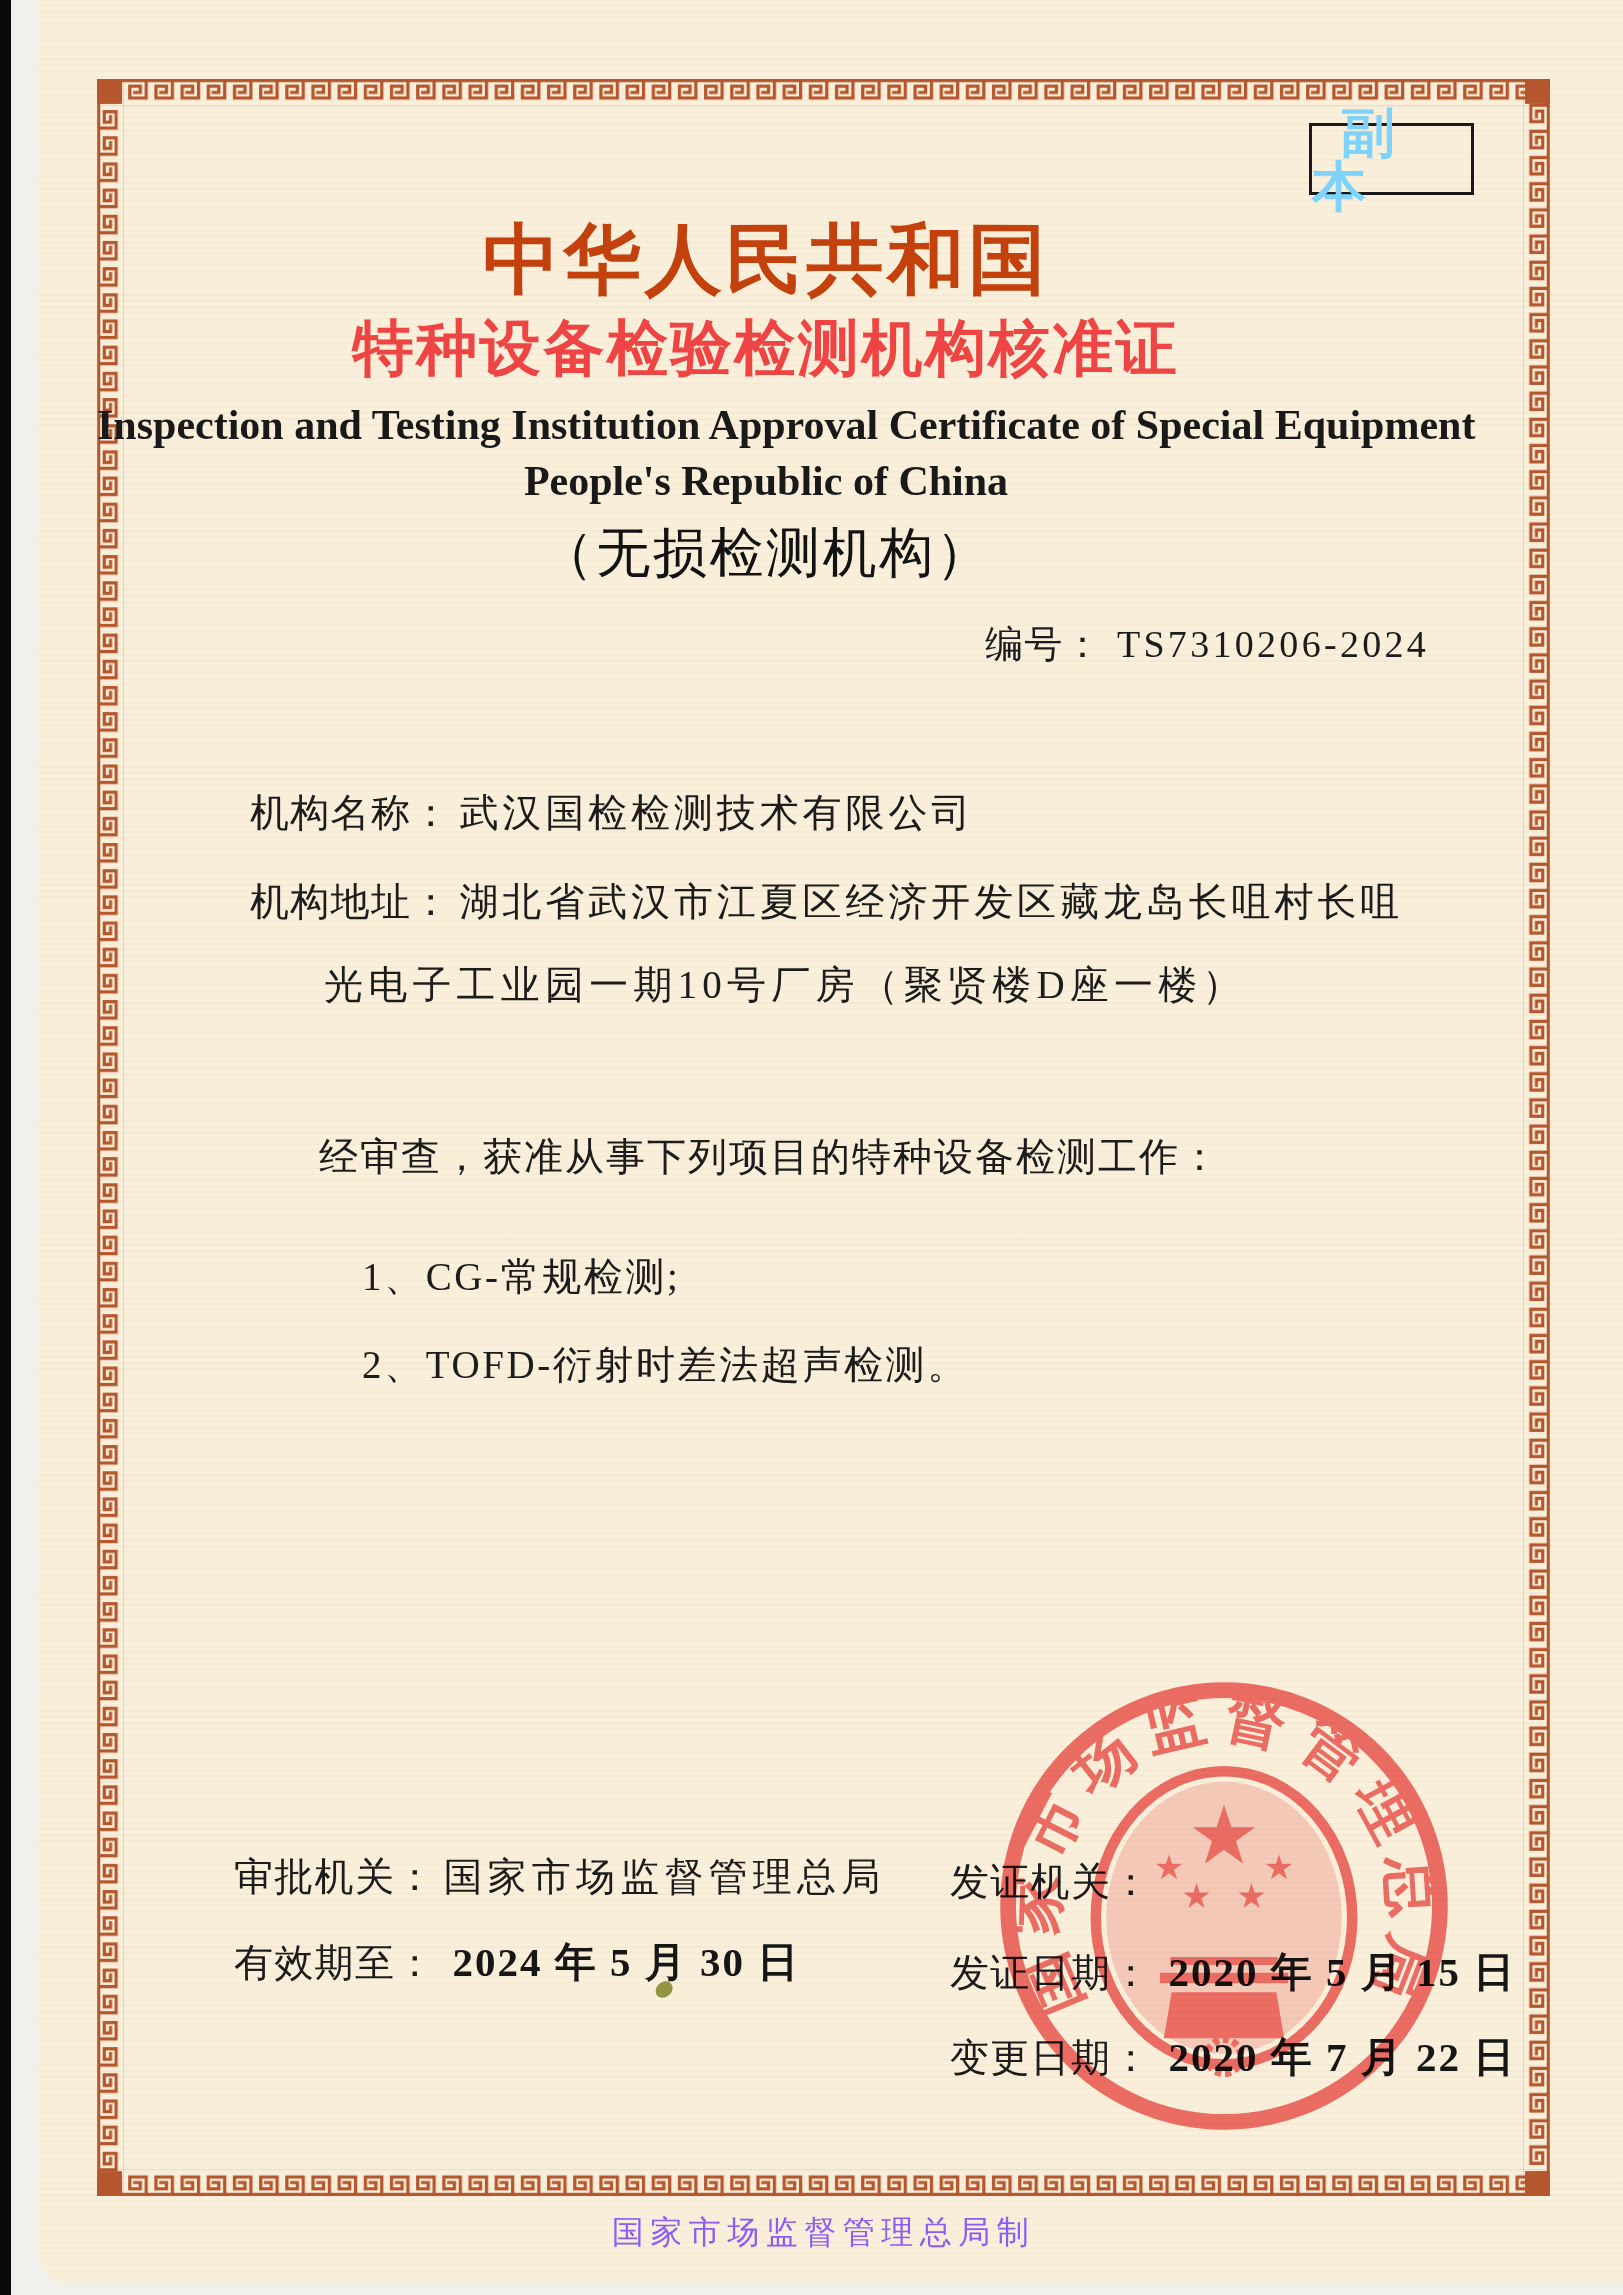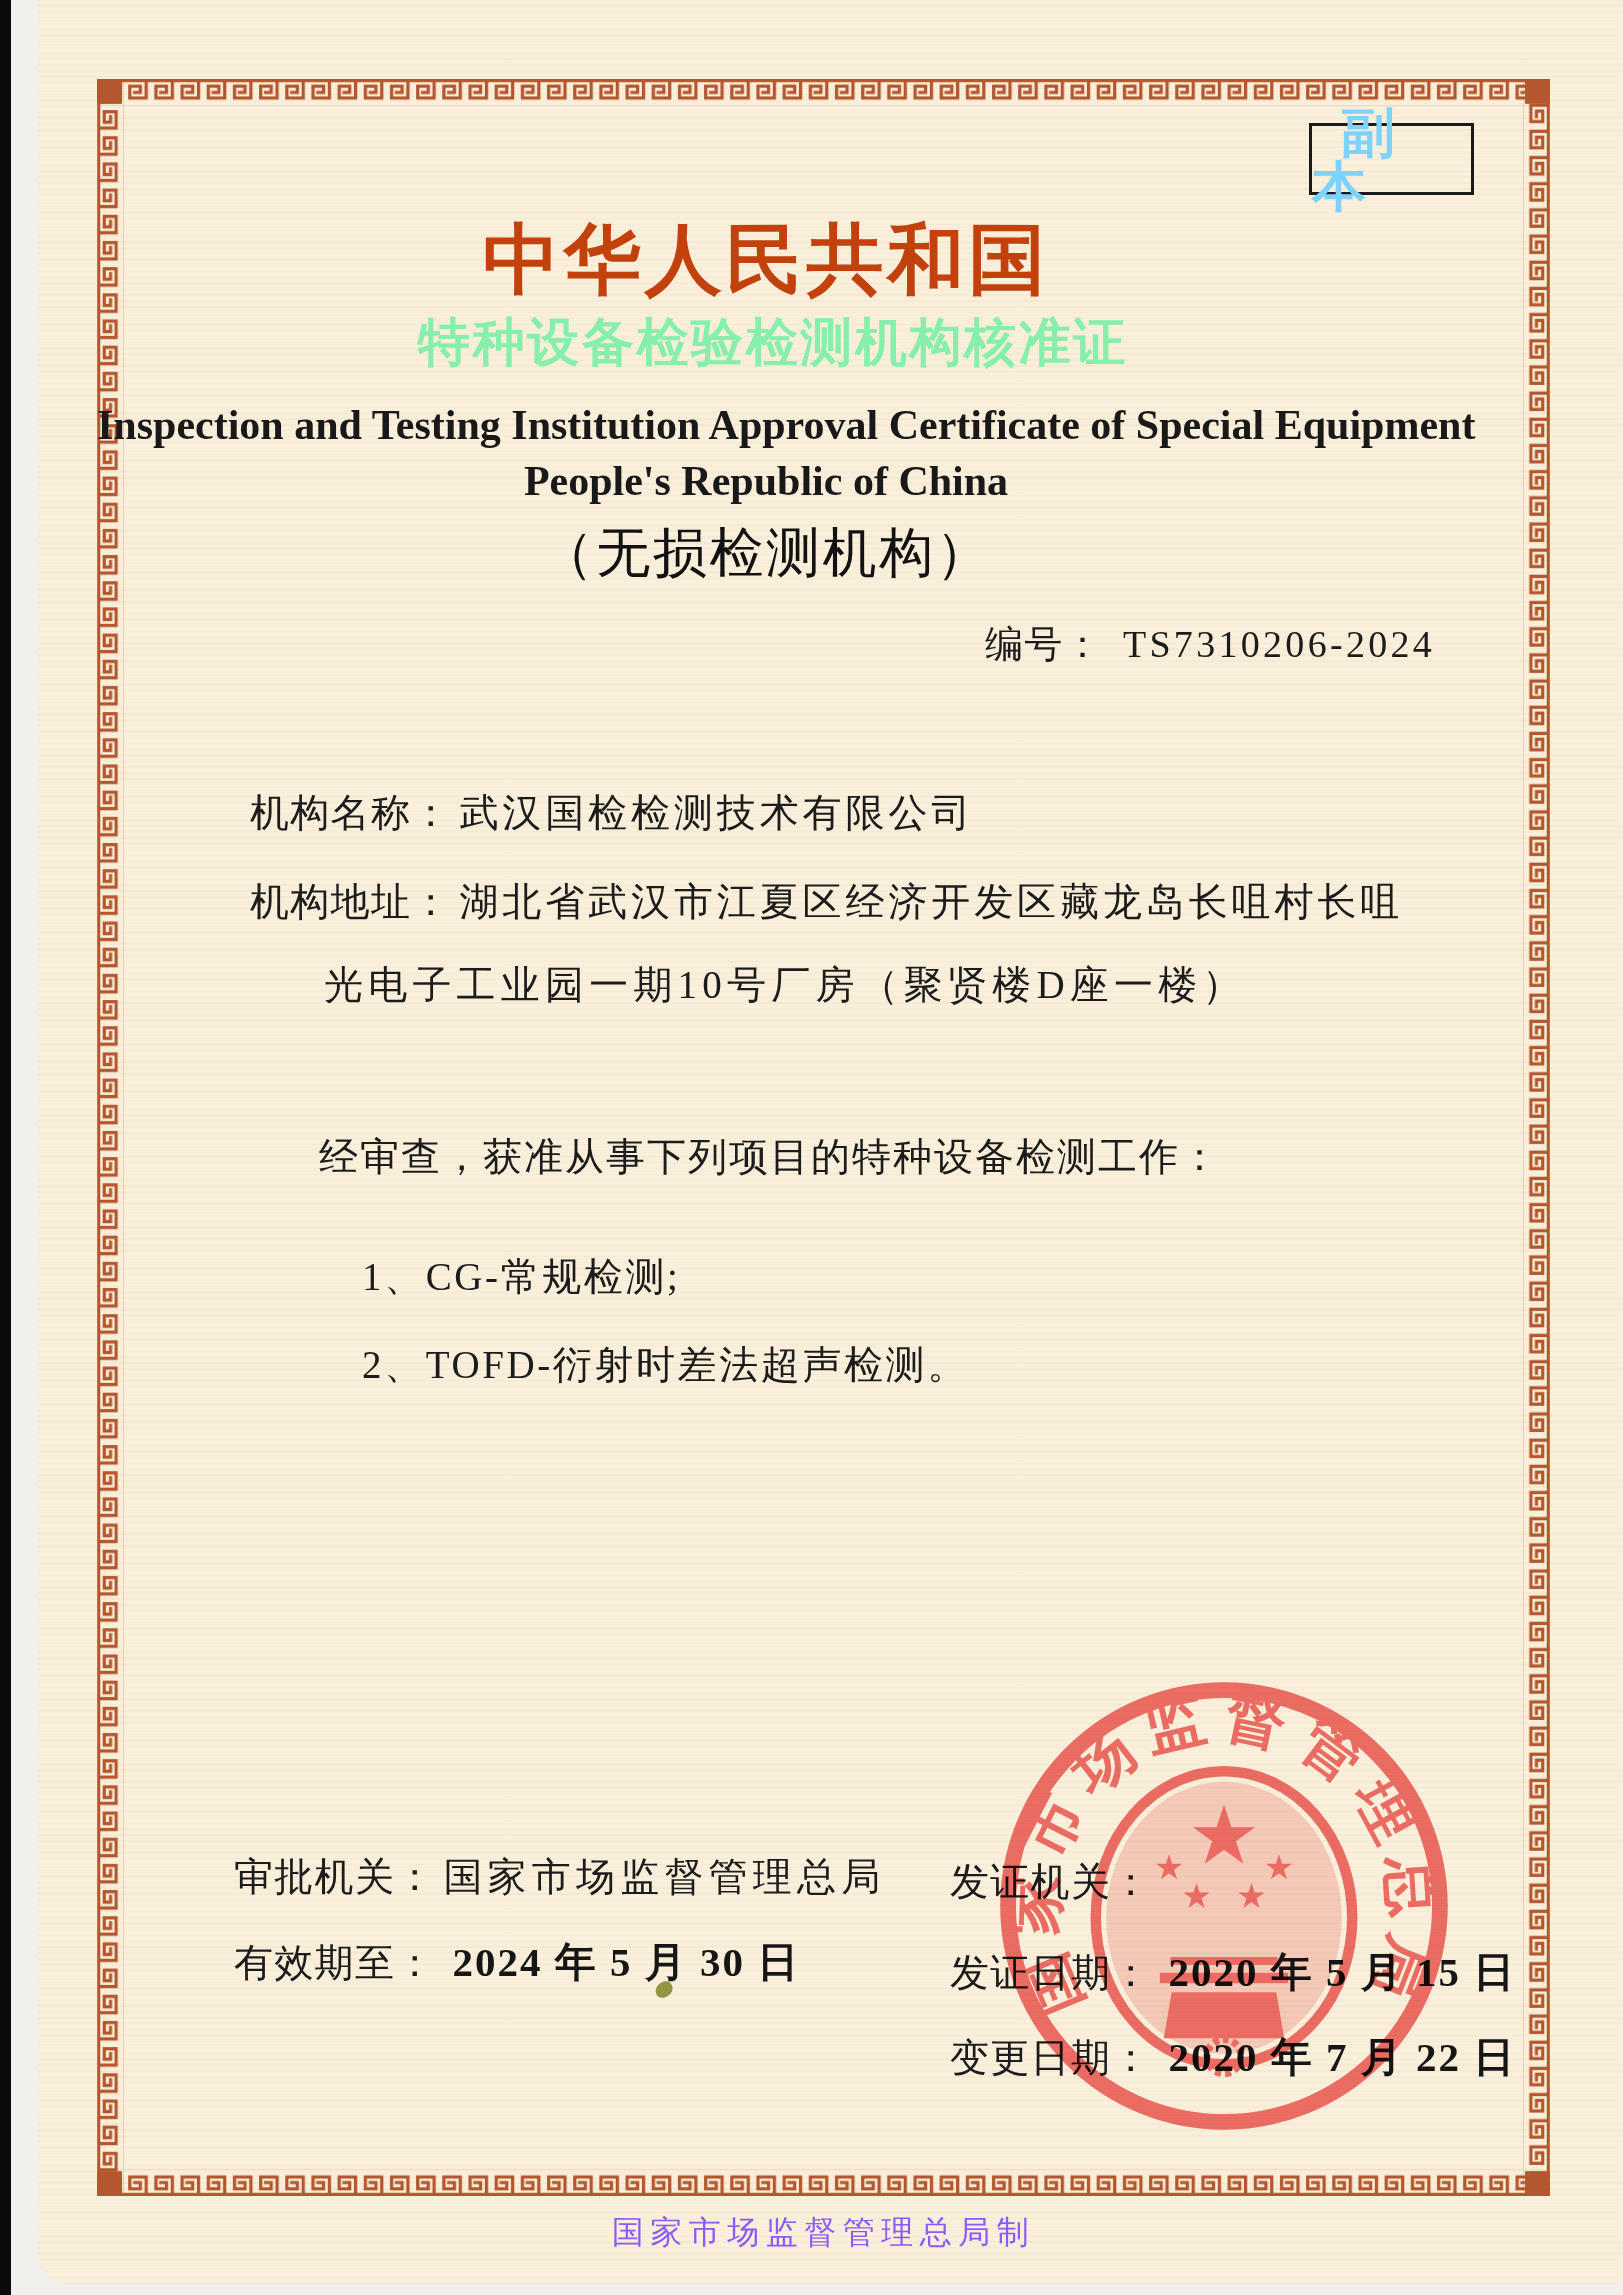--- a/index.html
+++ b/index.html
@@ -22,32 +22,32 @@
   #badge{
     left:1309px;top:123px;width:165px;height:72px;z-index:6;
     border:3.9px solid #1a1a1a;box-sizing:border-box;
     display:flex;align-items:center;justify-content:center;
     font-size:54px;font-weight:700;color:#7dd3fc;
     letter-spacing:29px;text-indent:29px;line-height:1;
   }
   
   .center-col{left:97px;width:1338px;text-align:center;white-space:nowrap;z-index:2;}
   #title-cn-1{top:209px;font-size:77px;font-weight:700;letter-spacing:3.9px;color:#c2410c;}
-  #title-cn-2{top:308px;font-size:52px;font-weight:700;letter-spacing:2.6px;color:#86efac;margin-left:7px;}
+  #title-cn-2{top:308px;font-size:61px;font-weight:700;letter-spacing:2.6px;color:#ef4444;}
   .en-title{font-family:"Liberation Serif","DejaVu Serif",serif;font-weight:700;color:#191919;font-size:42px;}
   #title-en-1{top:401px;}
   #title-en-2{top:457px;}
   #subtitle{top:517px;font-size:54px;font-weight:500;color:#121212;letter-spacing:2.6px;}
   
   .line{color:#1c1c1c;font-size:39px;line-height:1.15;white-space:nowrap;z-index:2;
         font-family:"Liberation Serif","DejaVu Serif",serif;}
   .lbl{letter-spacing:1.3px;}
   .val{margin-left:7.9px;letter-spacing:3.9px;}
   #cert-no{left:985px;top:623px;font-size:38px;}
-  #cert-no .val{letter-spacing:3.3px;margin-left:20px;}
+  #cert-no .val{letter-spacing:3.3px;margin-left:14px;}
   #org-name{left:250px;top:791px;}
   #org-addr{left:250px;top:880px;}
   #org-addr2{left:324px;top:963px;letter-spacing:5.2px;}
   #intro{left:319px;top:1135px;letter-spacing:2px;}
   #item-1{left:362px;top:1255px;letter-spacing:2.6px;}
   #item-2{left:362px;top:1343px;letter-spacing:2.6px;}
   #approval-row{left:234px;top:1855px;}
   #approval-row .val{letter-spacing:5.2px;}
   #valid-row{left:234px;top:1939px;}
   #issuing-row{left:950px;top:1860px;}

